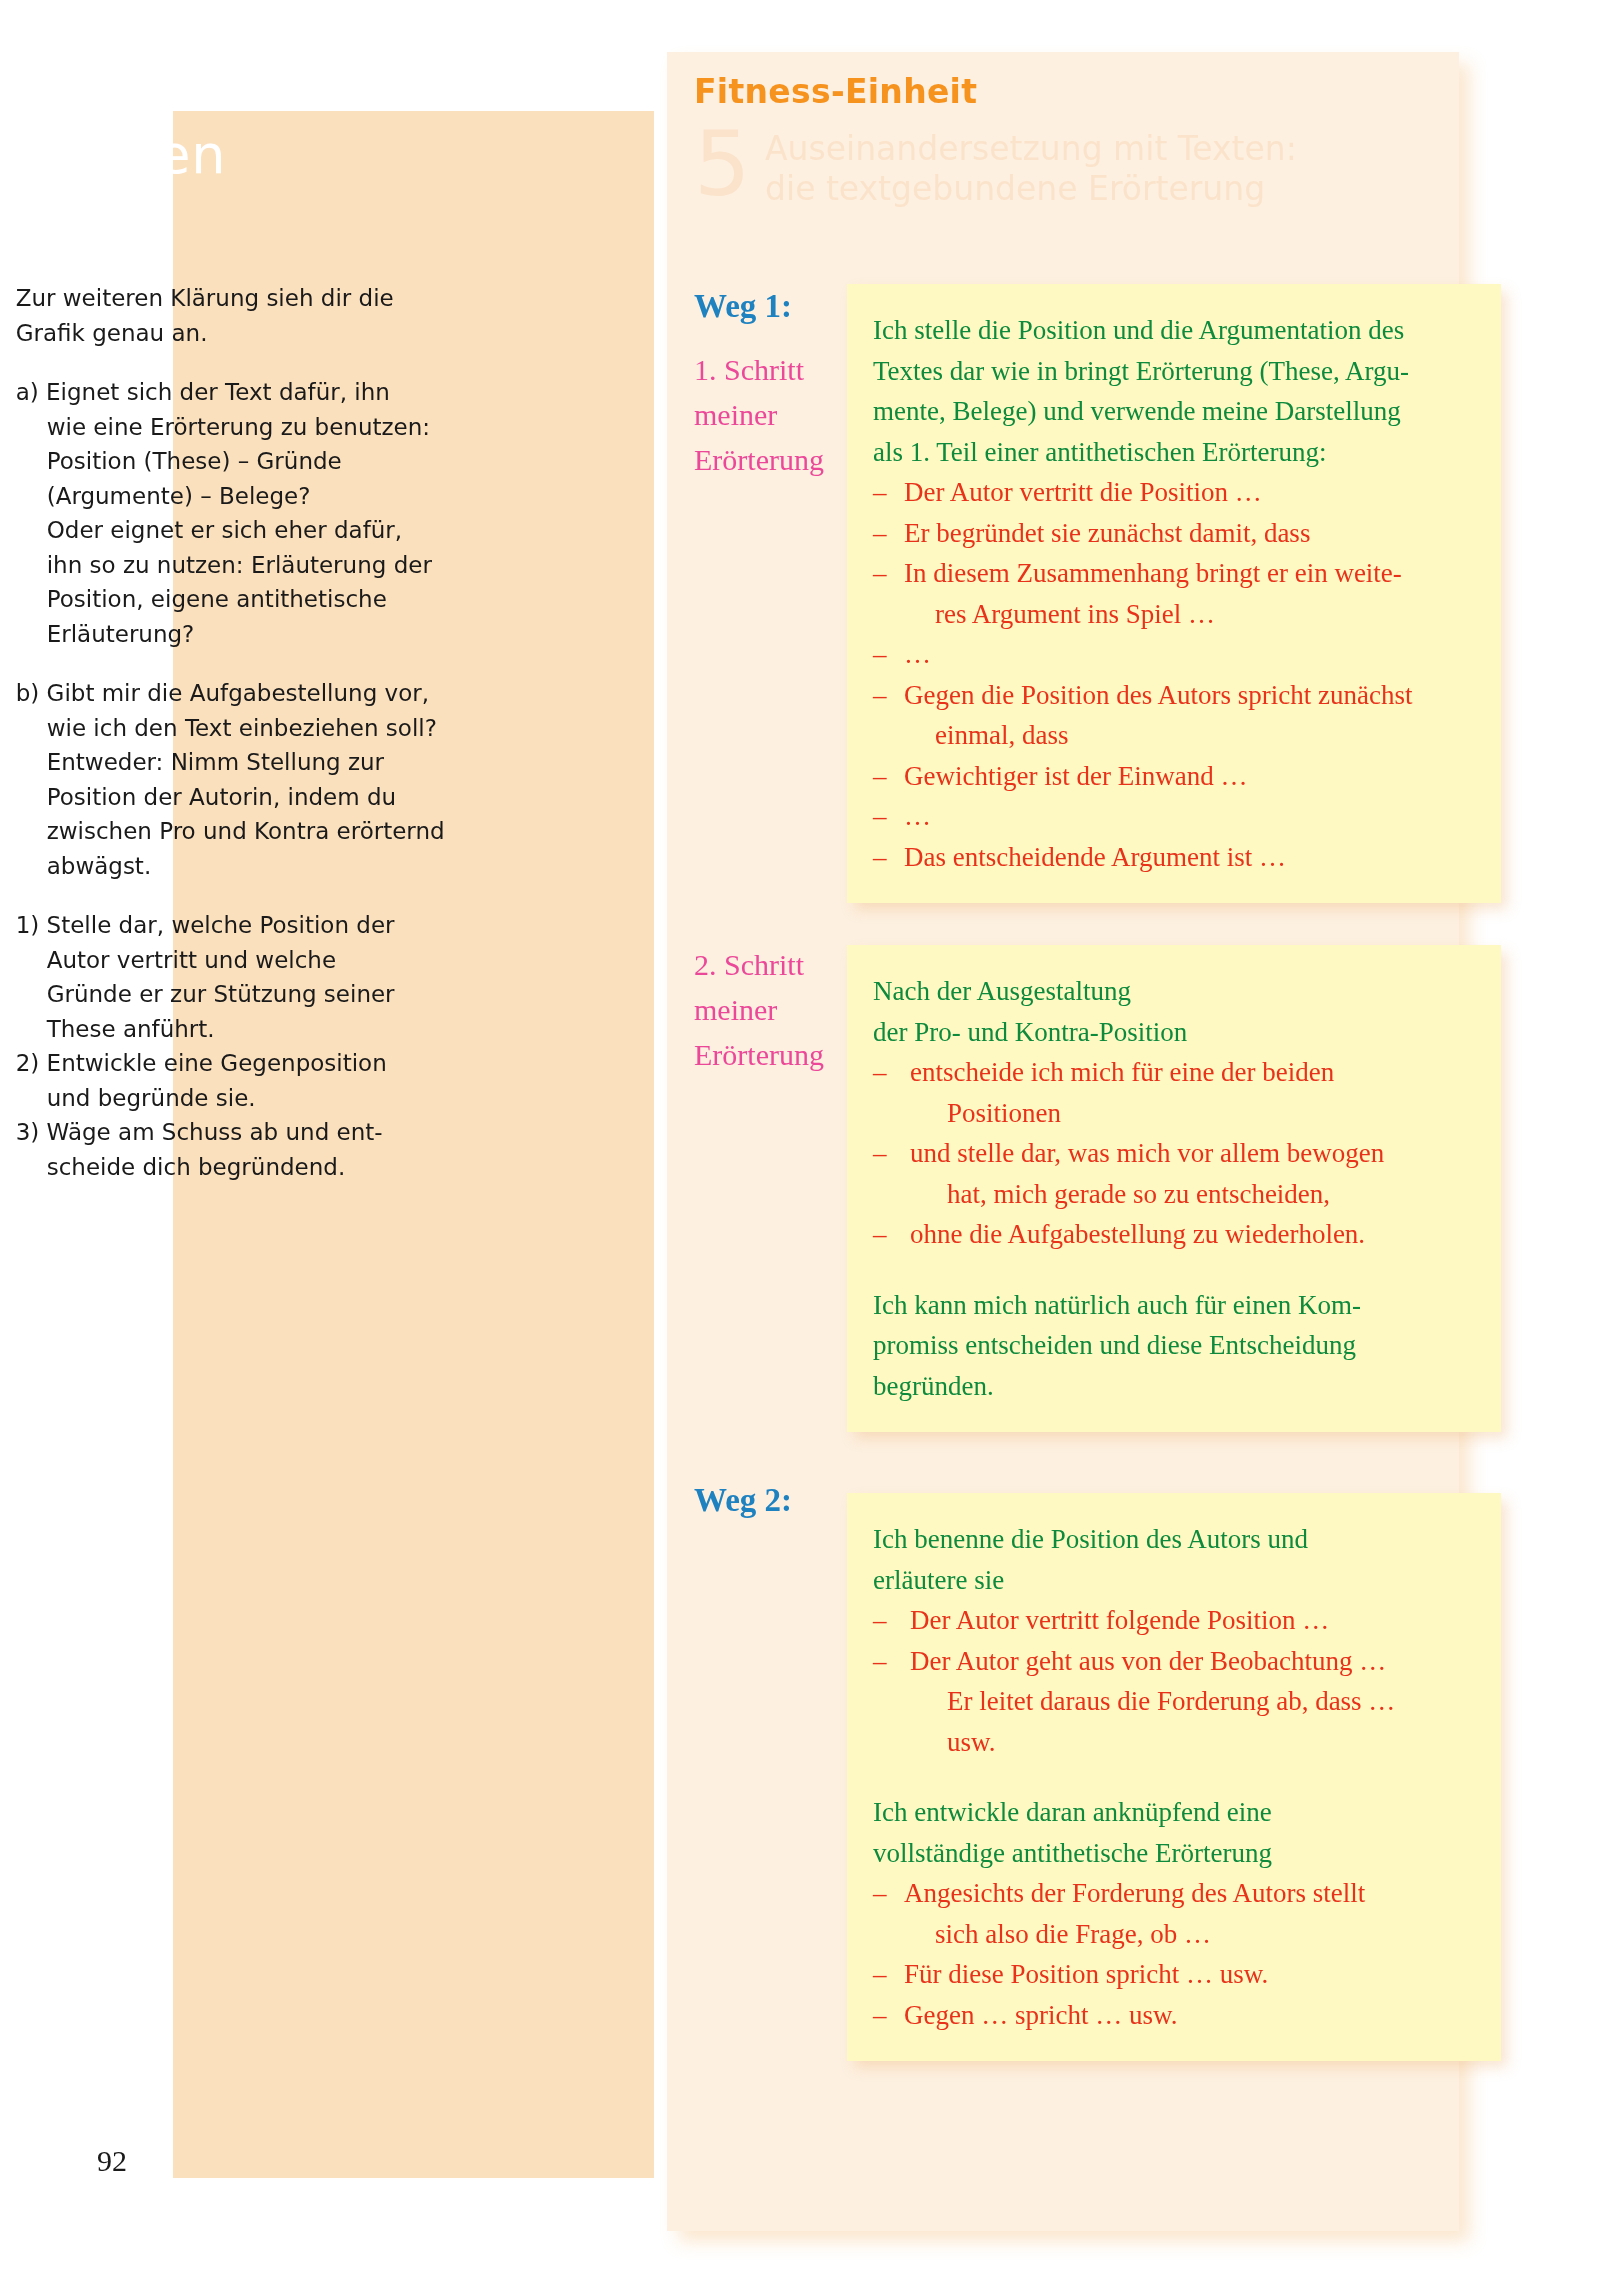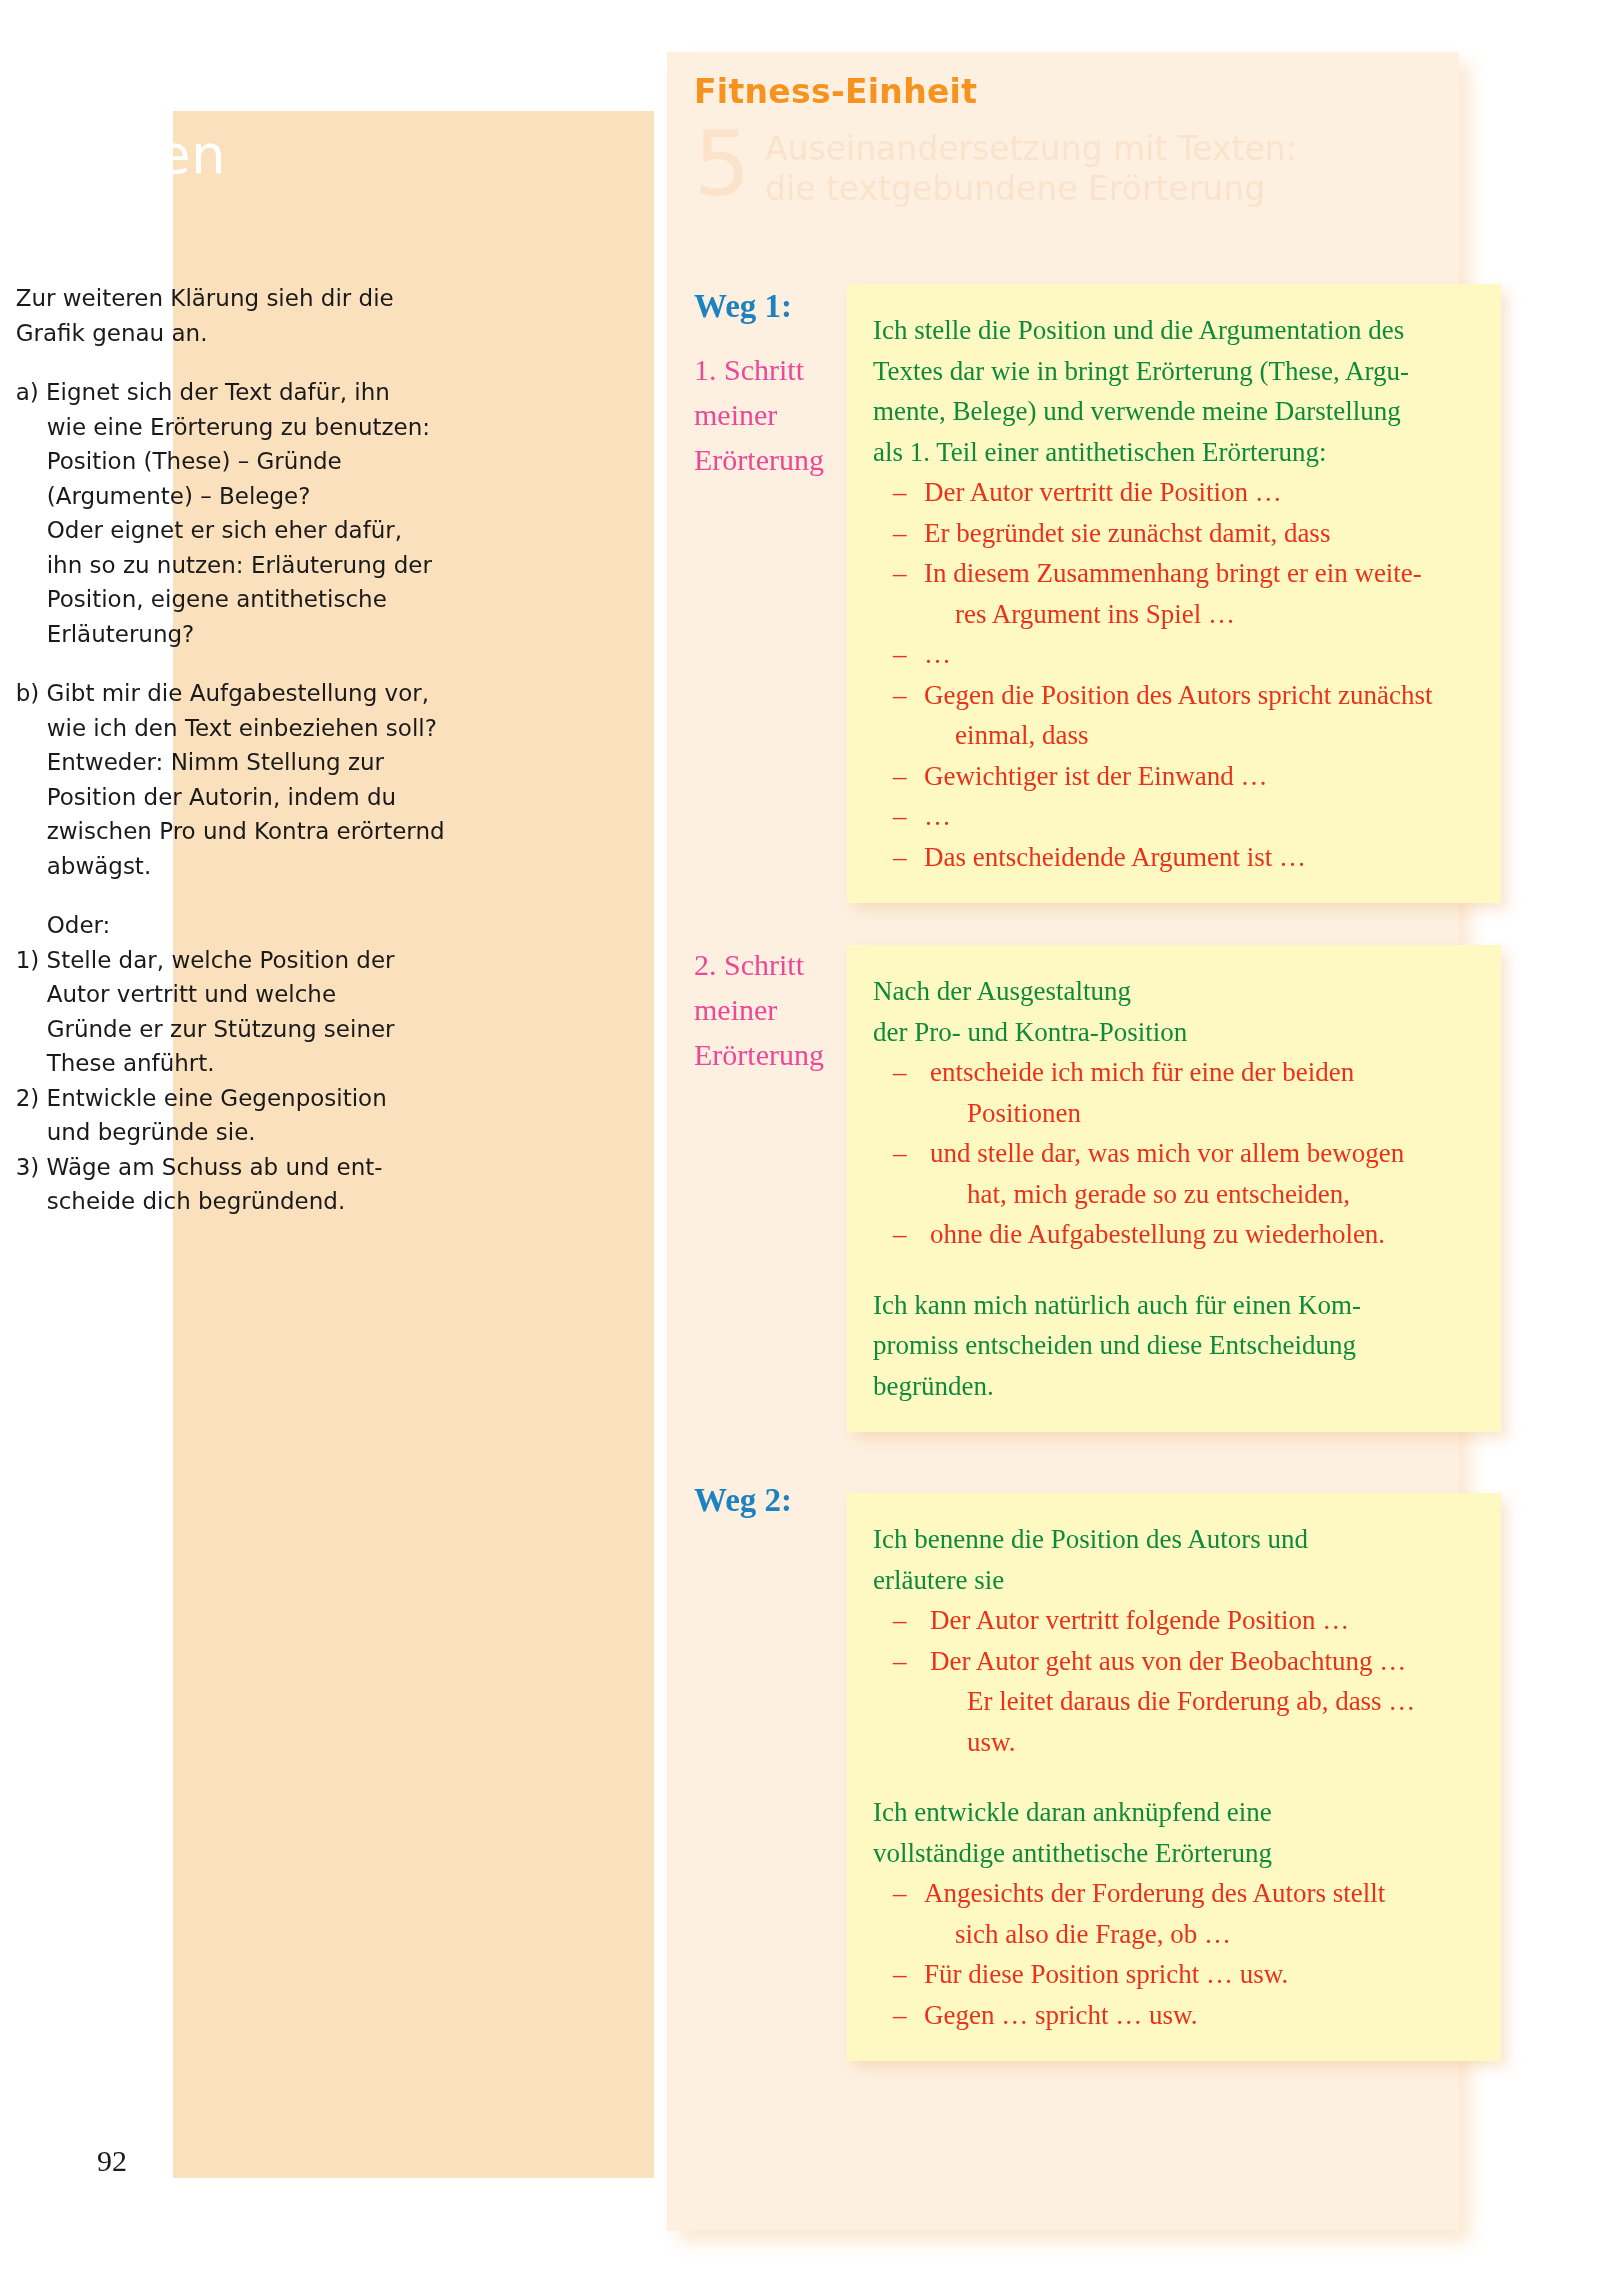--- a/index.html
+++ b/index.html
@@ -146,21 +146,21 @@
     box-sizing: border-box;
     padding: 26px 25px 26px 26px;
   }
   .card-lead {
     font-family: "Liberation Serif", serif;
     font-size: 27px;
     line-height: 1.50;
     color: #0e8a3c;
     margin: 0;
   }
-  .card-lead + .card-list { margin-top: 0; margin-left: 20px; }
+  .card-lead + .card-list { margin-top: 0; }
   .card-gap { height: 30px; }
   .card-list {
     list-style: none;
     margin: 0;
     padding: 0;
   }
   .card-list li {
     font-family: "Liberation Serif", serif;
     font-size: 27px;
     line-height: 1.50;
@@ -210,23 +210,20 @@
 
   <p class="hang">
     <span>b) Gibt mir die Aufgabestellung vor,</span><br>
     <span>wie ich den Text einbeziehen soll?</span><br>
     <span>Entweder: Nimm Stellung zur</span><br>
     <span>Position der Autorin, indem du</span><br>
     <span>zwischen Pro und Kontra erörternd</span><br>
     <span>abwägst.</span>
   </p>
 
-  <p class="oder-label tight">
-    <span>Oder:</span>
-  </p>
 
   <p class="hang-sm plain-indent tight">
     <span>1) Stelle dar, welche Position der</span><br>
     <span>Autor vertritt und welche</span><br>
     <span>Gründe er zur Stützung seiner</span><br>
     <span>These anführt.</span>
   </p>
 
   <p class="hang-sm plain-indent tight">
     <span>2) Entwickle eine Gegenposition</span><br>

